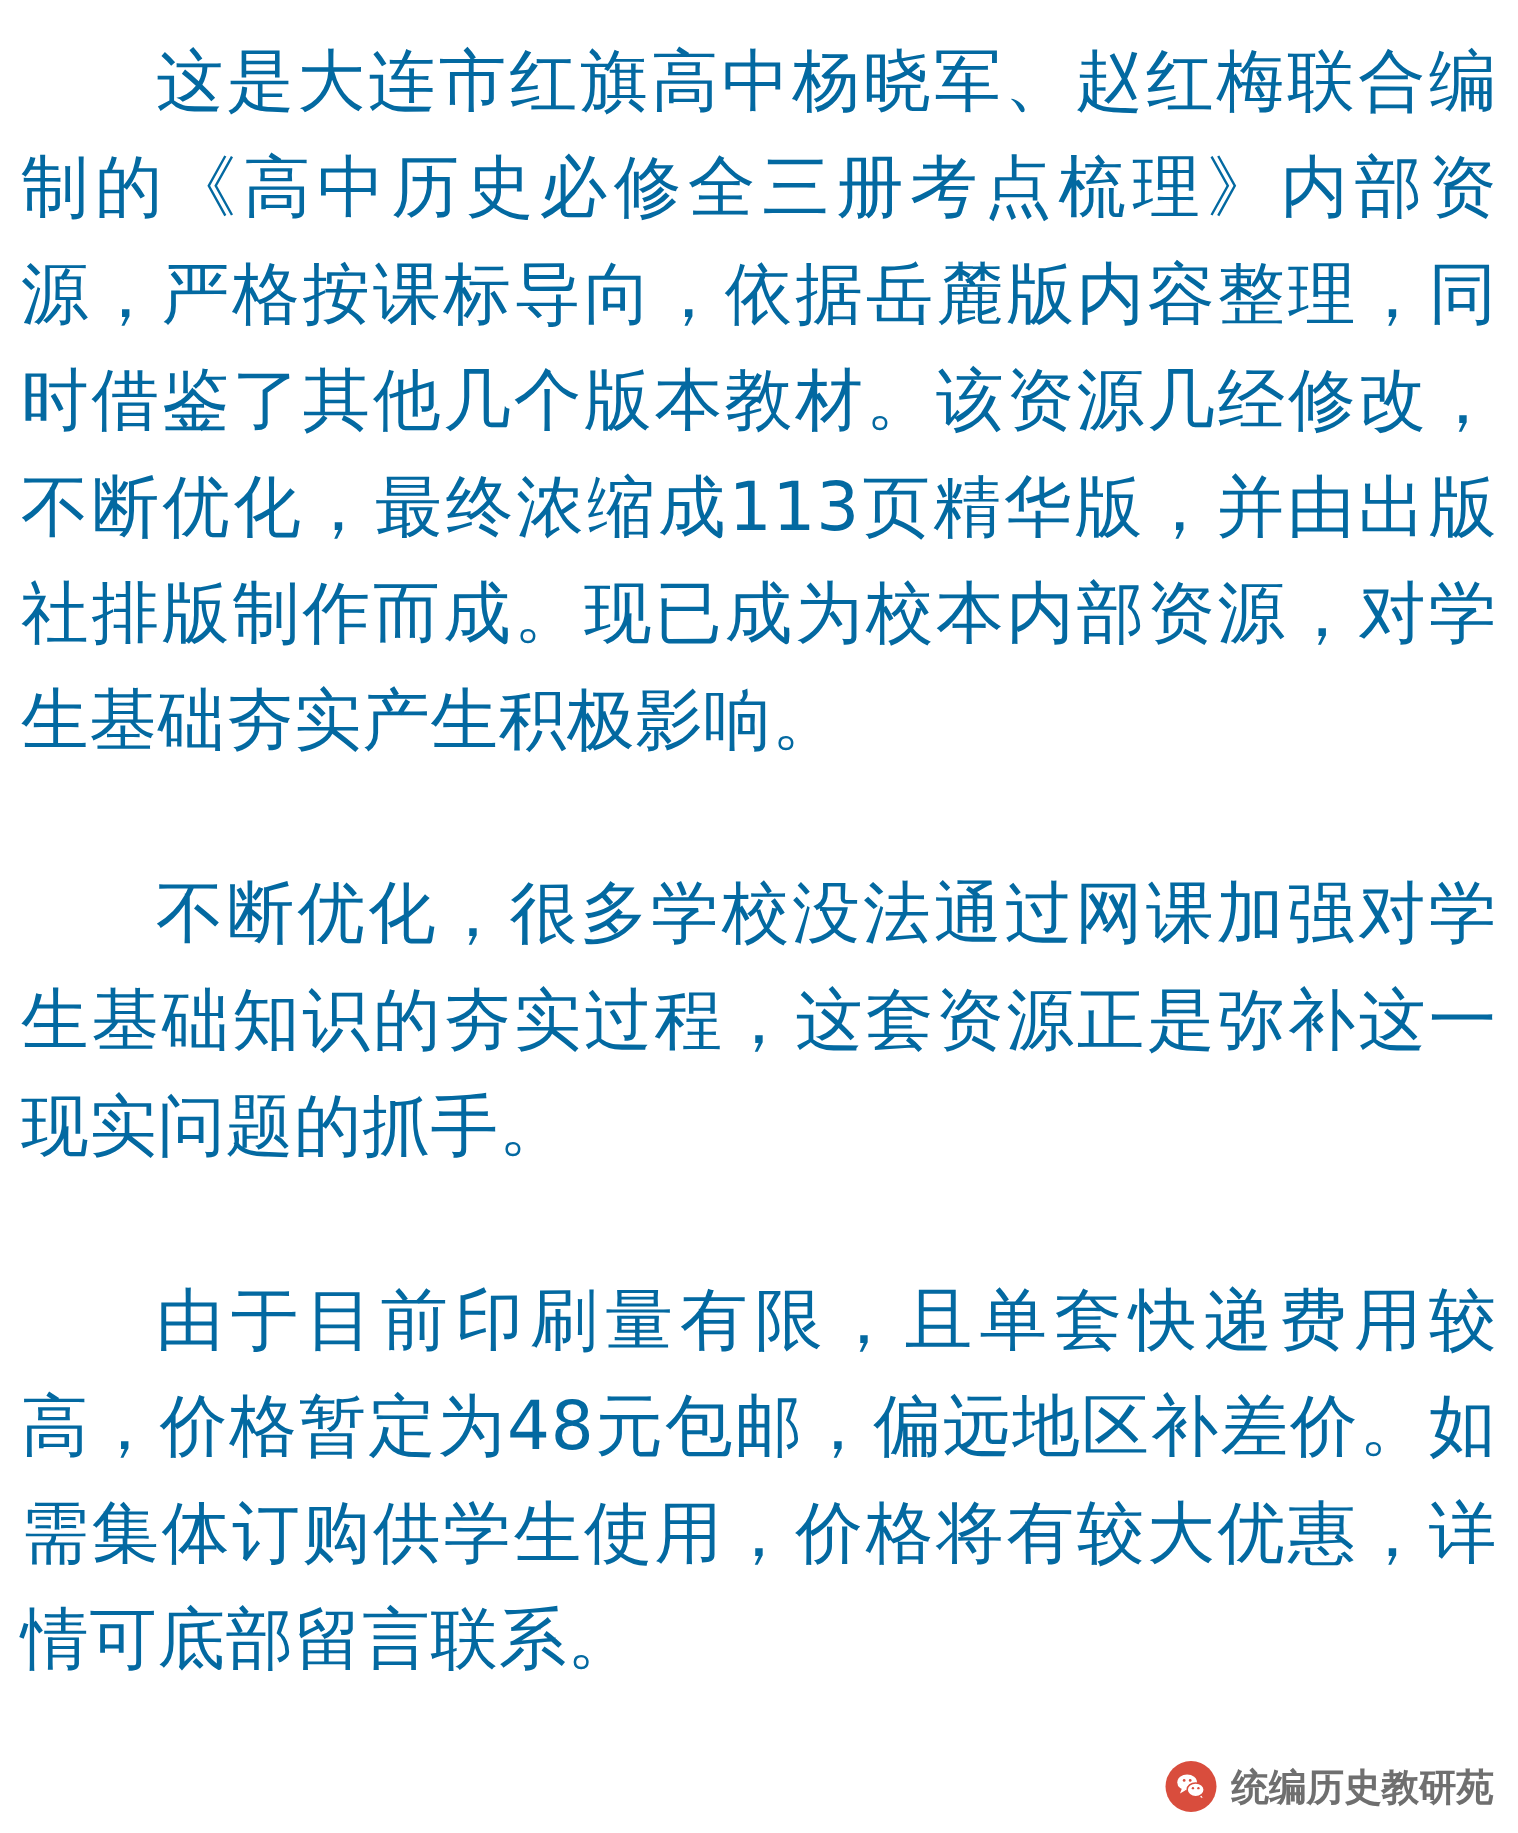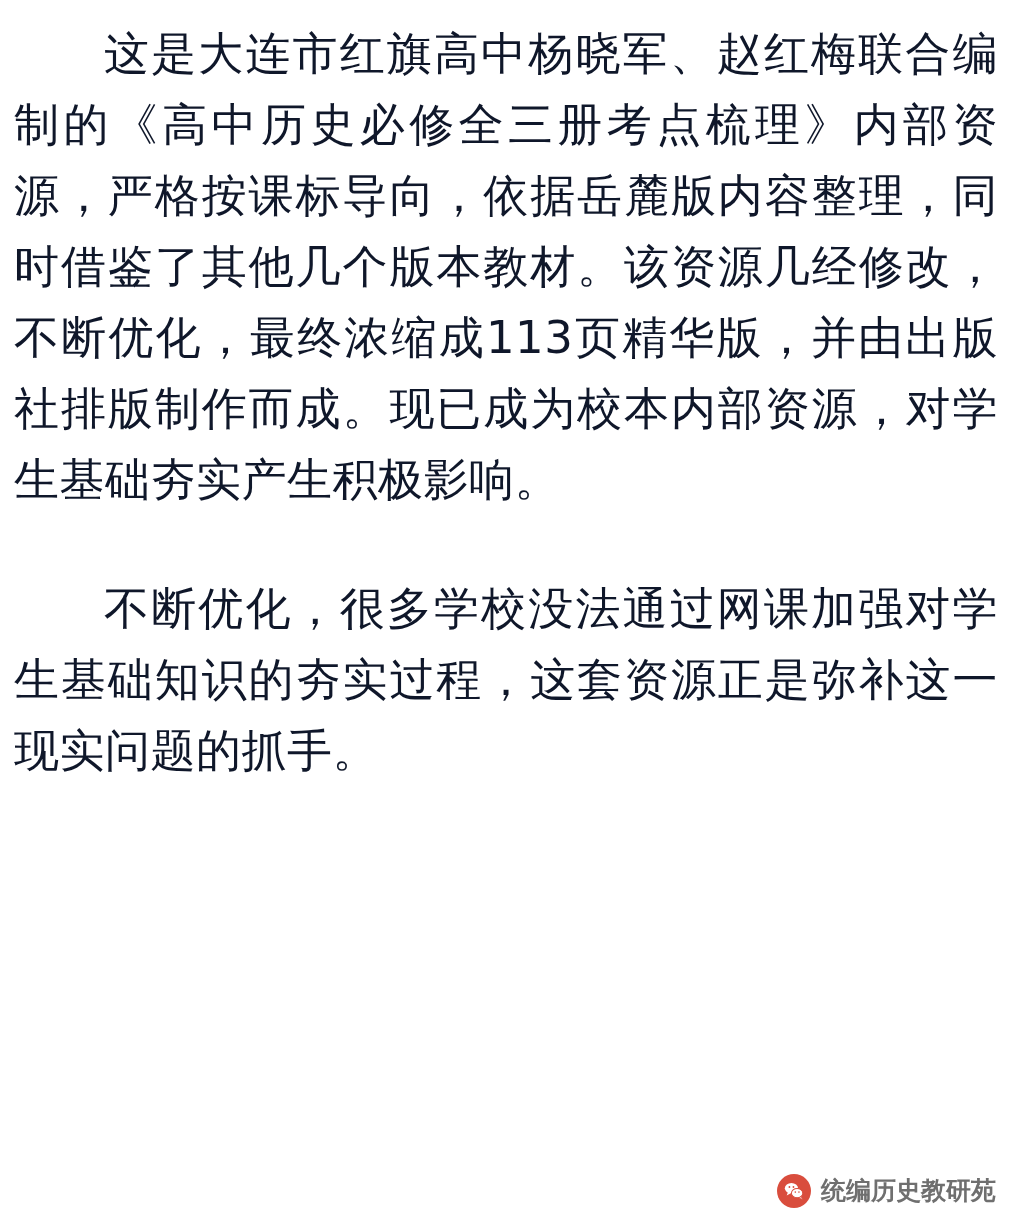--- a/index.html
+++ b/index.html
@@ -16,39 +16,39 @@
   }
   .article {
     position: absolute;
     left: 0;
     top: 0;
     width: 1012px;
     padding: 18px 14px 0 14px;
     box-sizing: border-box;
   }
   .para {
-    color: #0f172a;
+    color: #0369a1;
     font-size: 45px;
     line-height: 71px;
     letter-spacing: 0.5px;
     text-indent: 90px;
     margin: 0 0 58px 0;
     text-align: justify;
     font-weight: 400;
     font-family: "DejaVu Sans", "Liberation Sans", sans-serif;
   }
   .para.last {
     margin-bottom: 0;
   }
   .account-badge {
     position: absolute;
     right: 16px;
     bottom: 14px;
     display: flex;
-    align-items: flex-start;
+    align-items: center;
     gap: 10px;
   }
   .account-logo {
     width: 34px;
     height: 34px;
     border-radius: 50%;
     background: #d94d3d;
     position: relative;
     flex: none;
     display: flex;
@@ -65,20 +65,21 @@
     white-space: nowrap;
     font-family: "DejaVu Sans", "Liberation Sans", sans-serif;
   }
 </style>
 </head>
 <body>
 
 <div class="article">
   <p class="para">这是大连市红旗高中杨晓军、赵红梅联合编制的《高中历史必修全三册考点梳理》内部资源，严格按课标导向，依据岳麓版内容整理，同时借鉴了其他几个版本教材。该资源几经修改，不断优化，最终浓缩成113页精华版，并由出版社排版制作而成。现已成为校本内部资源，对学生基础夯实产生积极影响。</p>
   <p class="para">不断优化，很多学校没法通过网课加强对学生基础知识的夯实过程，这套资源正是弥补这一现实问题的抓手。</p>
+  <p class="para last">由于目前印刷量有限，且单套快递费用较高，价格暂定为48元包邮，偏远地区补差价。如需集体订购供学生使用，价格将有较大优惠，详情可底部留言联系。</p>
 </div>
 
 <div class="account-badge">
   <span class="account-logo">
     <svg width="22" height="22" viewBox="0 0 24 24" aria-hidden="true">
       <ellipse cx="9.2" cy="9" rx="7.2" ry="5.8" fill="#ffffff"></ellipse>
       <polygon points="5.5,13 4,17 8,14.8" fill="#ffffff"></polygon>
       <ellipse cx="15.4" cy="14.4" rx="6.2" ry="5" fill="#ffffff" stroke="#d94d3d" stroke-width="1.1"></ellipse>
       <polygon points="19.8,18 21.3,21.3 17.6,19.6" fill="#ffffff" stroke="#d94d3d" stroke-width="0.8"></polygon>
       <circle cx="7" cy="7.6" r="1" fill="#d94d3d"></circle>

